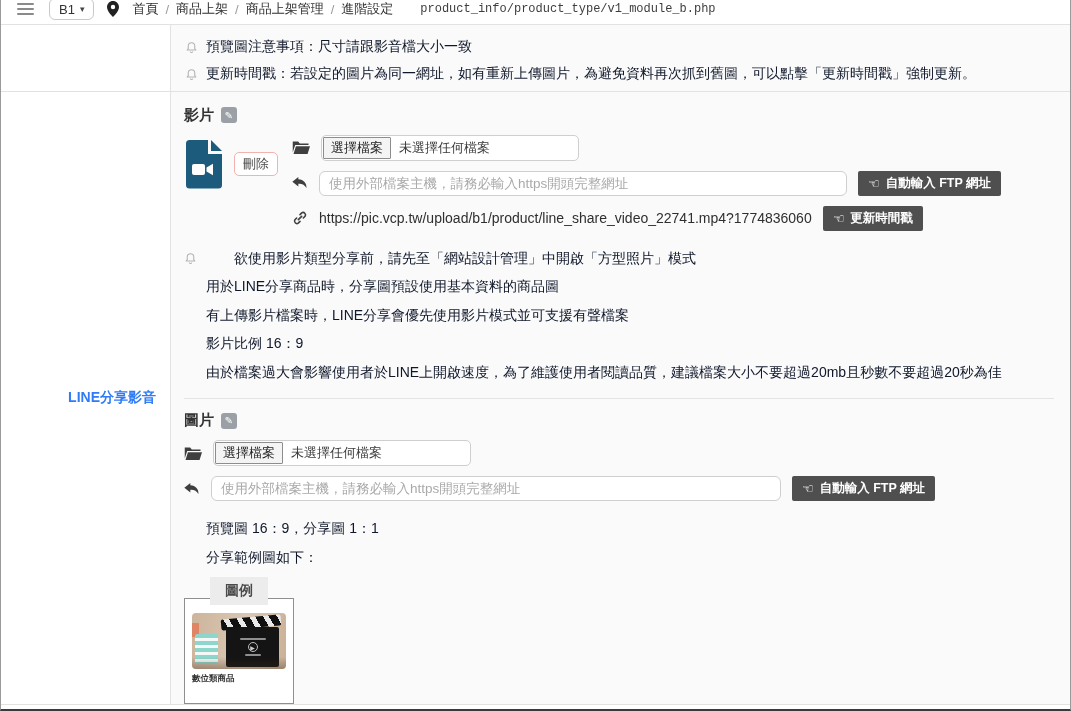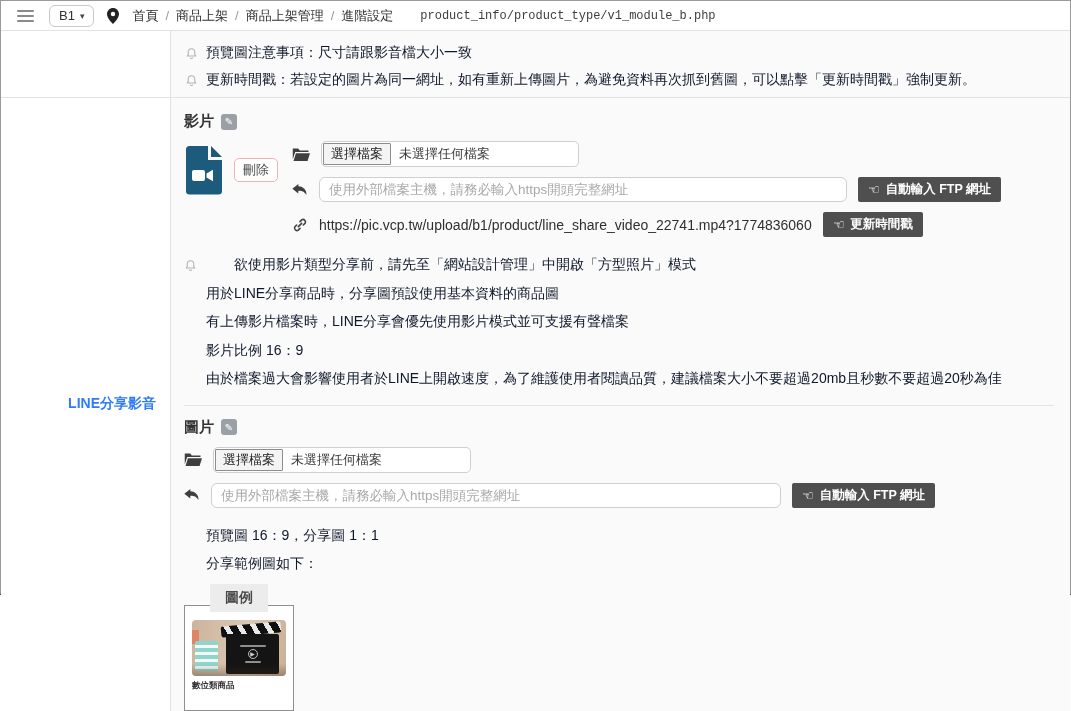--- a/index.html
+++ b/index.html
@@ -2,23 +2,23 @@
 <html><head>
 <meta charset="utf-8">
 <style>
   * { box-sizing: border-box; margin: 0; padding: 0; }
   body {
     width: 1071px; height: 711px; overflow: hidden;
     font-family: "Liberation Sans", "DejaVu Sans", sans-serif;
     background: #fff;
   }
   .frame {
-    width: 1071px; height: 595px;
+    width: 1071px; height: 711px;
     border: 1px solid #9a9a9a; border-bottom: 2px solid #3a3a3a;
-    display: flex; flex-direction: column; background: #fff;
+    display: flex; flex-direction: column; background: #fff; justify-content: flex-end;
   }
   
   .navbar {
     height: 30px; flex: none; background: #fff;
     border-bottom: 1px solid #e2e2e2;
     display: flex; align-items: center; padding: 0 14px; gap: 13px;
   }
   .hamburger { display: flex; flex-direction: column; gap: 3px; cursor: pointer; padding: 2px; }
   .hamburger i { display: block; width: 17px; height: 2px; background: #8a8a8a; border-radius: 1px; }
   .store-btn {

